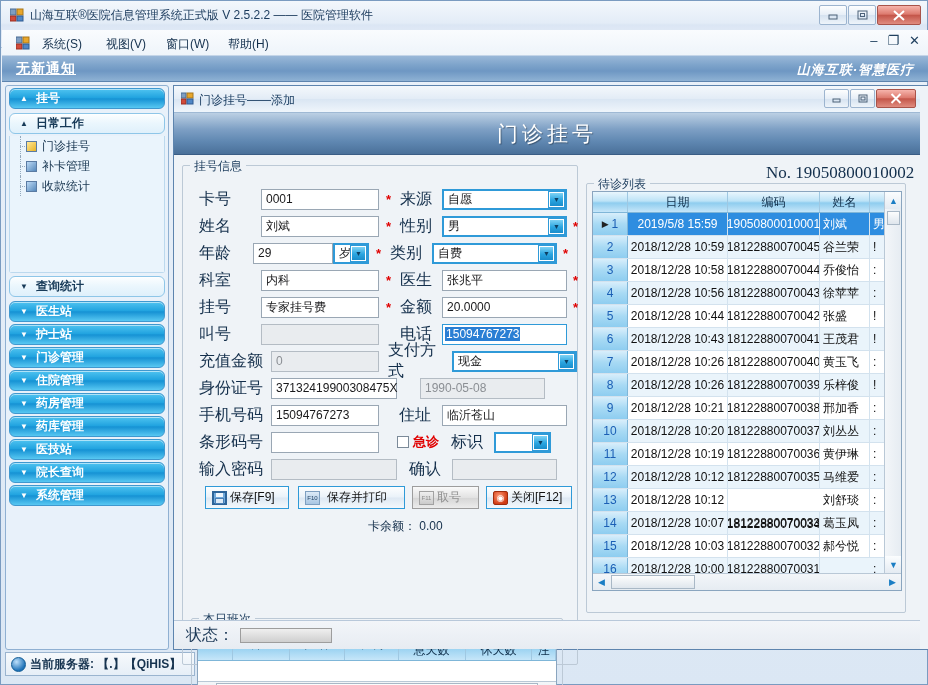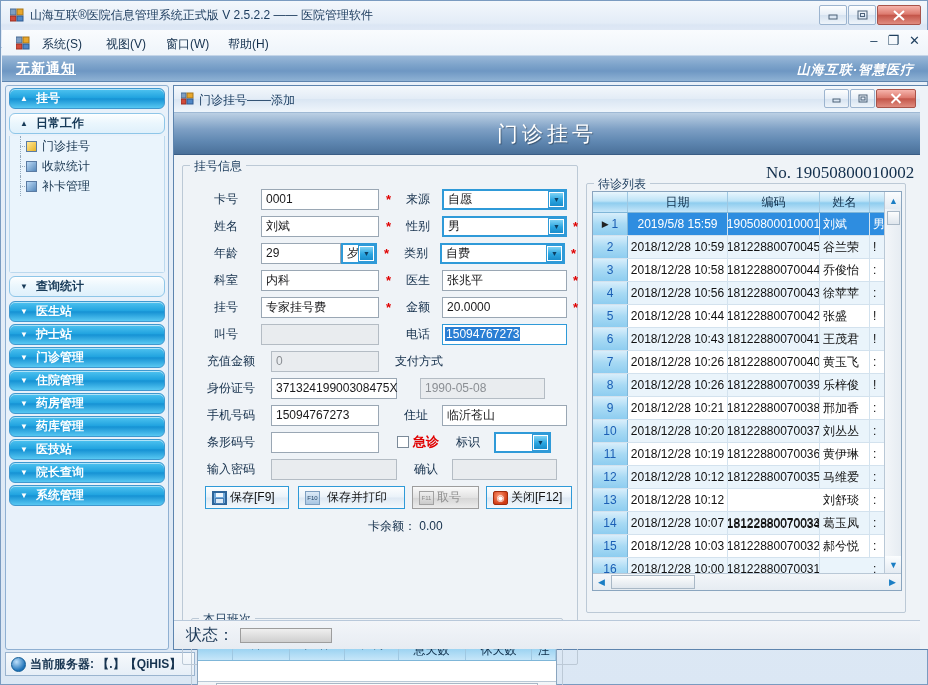--- a/index.html
+++ b/index.html
@@ -192,21 +192,21 @@
     font-size:12px; color:#1b3b5c;
   }
 
   
   #gb-register { left:8px; top:10px; width:396px; height:500px; }
   #gb-today { left:8px; top:452px; width:372px; height:90px; border:1px solid #bcc9d6; }
   #gb-waiting { left:412px; top:28px; width:320px; height:430px; }
 
   
   .frow { position:absolute; height:22px; display:flex; align-items:center; }
-  .flabel { font-size:12px; color:#142f4b; text-align:center;font-family:Liberation Mono, monospace; }
+  .flabel { font-size:16px; color:#142f4b; text-align:left;font-family:Liberation Mono, monospace; }
   .finput {
     height:21px; border:1px solid #9aa7b4; background:#ffffff;
     font-size:12px; color:#18181a; padding:0 4px; line-height:19px;
     font-family:"Liberation Sans","DejaVu Sans",sans-serif;
   }
   .finput.disabled { background:#e9ecef; color:#8b8f94; border-color:#b4bcc4; }
   .fcombo {
     height:21px; border:2px solid #2f9ad8; background:#ffffff;
     font-size:12px; color:#18181a; padding:0 4px; line-height:17px; position:relative;
   }
@@ -384,27 +384,27 @@
       <div class="tree-item">
         <span class="tree-guide"></span>
         <span class="tree-guide-h"></span>
         <span class="tbox yellow"></span>
         <span>门诊挂号</span>
       </div>
       <div class="tree-item">
         <span class="tree-guide"></span>
         <span class="tree-guide-h"></span>
         <span class="tbox blue"></span>
-        <span>收款统计</span>
+        <span>补卡管理</span>
       </div>
       <div class="tree-item">
         <span class="tree-guide"></span>
         <span class="tree-guide-h"></span>
         <span class="tbox blue"></span>
-        <span>补卡管理</span>
+        <span>收款统计</span>
       </div>
       <div id="tree-fill" style="margin:0;border:none;"></div>
     </div>
 
     <div class="nav-bar light" style="margin-top:3px;">
       <span class="arw">▼</span>
       <span>查询统计</span>
     </div>
 
     <div class="nav-bar" style="margin-top:4px;">
@@ -509,21 +509,21 @@
           <span class="flabel" style="width:36px; margin-left:9px">性别</span>
           <span class="fcombo" style="width:125px; margin-left:6px">
             <span>男</span>
             <span class="cbtn">▼</span>
           </span>
           <span class="star" style="margin-left:6px">*</span>
         </div>
 
         <div class="frow" style="left:16px; top:76px;">
           <span class="flabel" style="width:54px">年龄</span>
-          <span class="finput" style="width:80px; margin-left:8px">29</span>
+          <span class="finput" style="width:80px; ">29</span>
           <span class="fcombo" style="width:36px; margin-left:0px">
             <span>岁</span>
             <span class="cbtn">▼</span>
           </span>
           <span class="star" style="margin-left:7px">*</span>
           <span class="flabel" style="width:36px; margin-left:9px">类别</span>
           <span class="fcombo" style="width:125px; margin-left:6px">
             <span>自费</span>
             <span class="cbtn">▼</span>
           </span>
@@ -555,20 +555,24 @@
           <span class="flabel" style="width:36px; margin-left:9px">电话</span>
           <span class="finput" style="width:125px; margin-left:6px; border:1px solid #2f9ad8; padding:0 2px">
             <span class="selected-text">15094767273</span>
           </span>
         </div>
 
         <div class="frow" style="left:16px; top:184px;">
           <span class="flabel" style="width:64px">充值金额</span>
           <span class="finput disabled" style="width:108px; margin-left:8px">0</span>
           <span class="flabel" style="width:62px; margin-left:9px">支付方式</span>
+          <span class="fcombo" style="width:125px; margin-left:2px">
+            <span>现金</span>
+            <span class="cbtn">▼</span>
+          </span>
         </div>
 
         <div class="frow" style="left:16px; top:211px;">
           <span class="flabel" style="width:64px">身份证号</span>
           <span class="finput" style="width:126px; margin-left:8px">37132419900308475X</span>
           <span class="finput disabled" style="width:125px; margin-left:23px">1990-05-08</span>
         </div>
 
         <div class="frow" style="left:16px; top:238px;">
           <span class="flabel" style="width:64px">手机号码</span>

